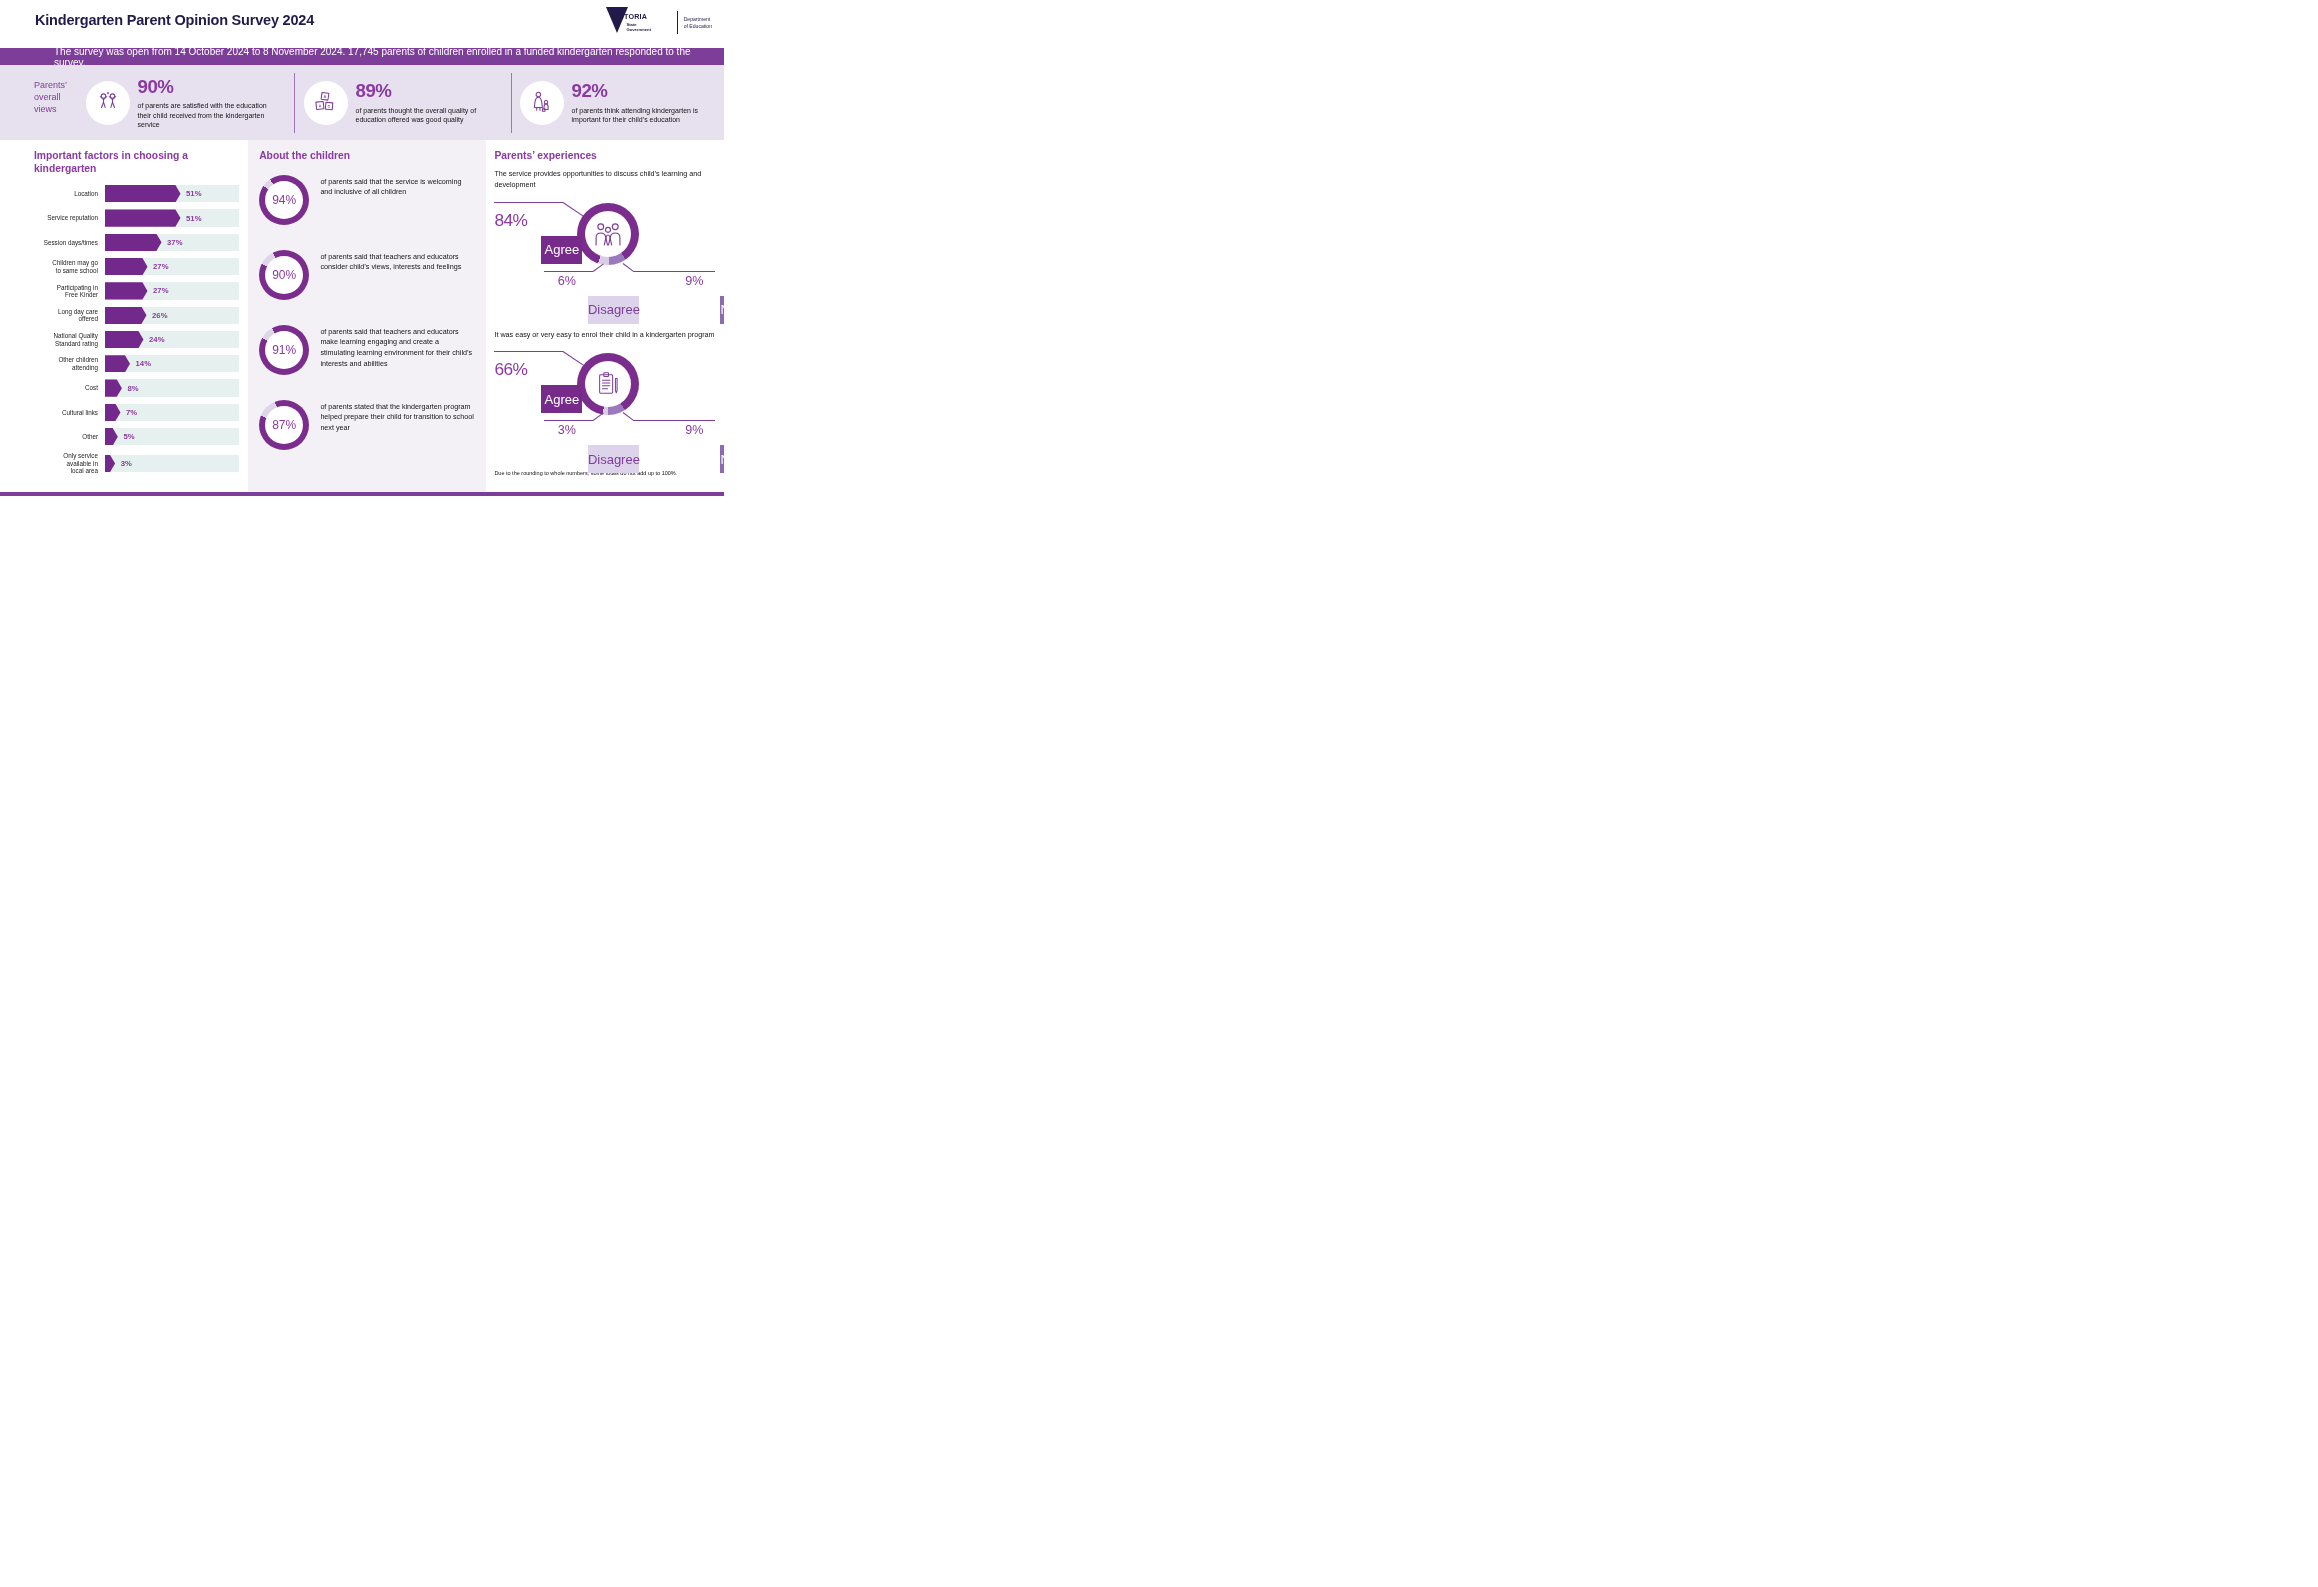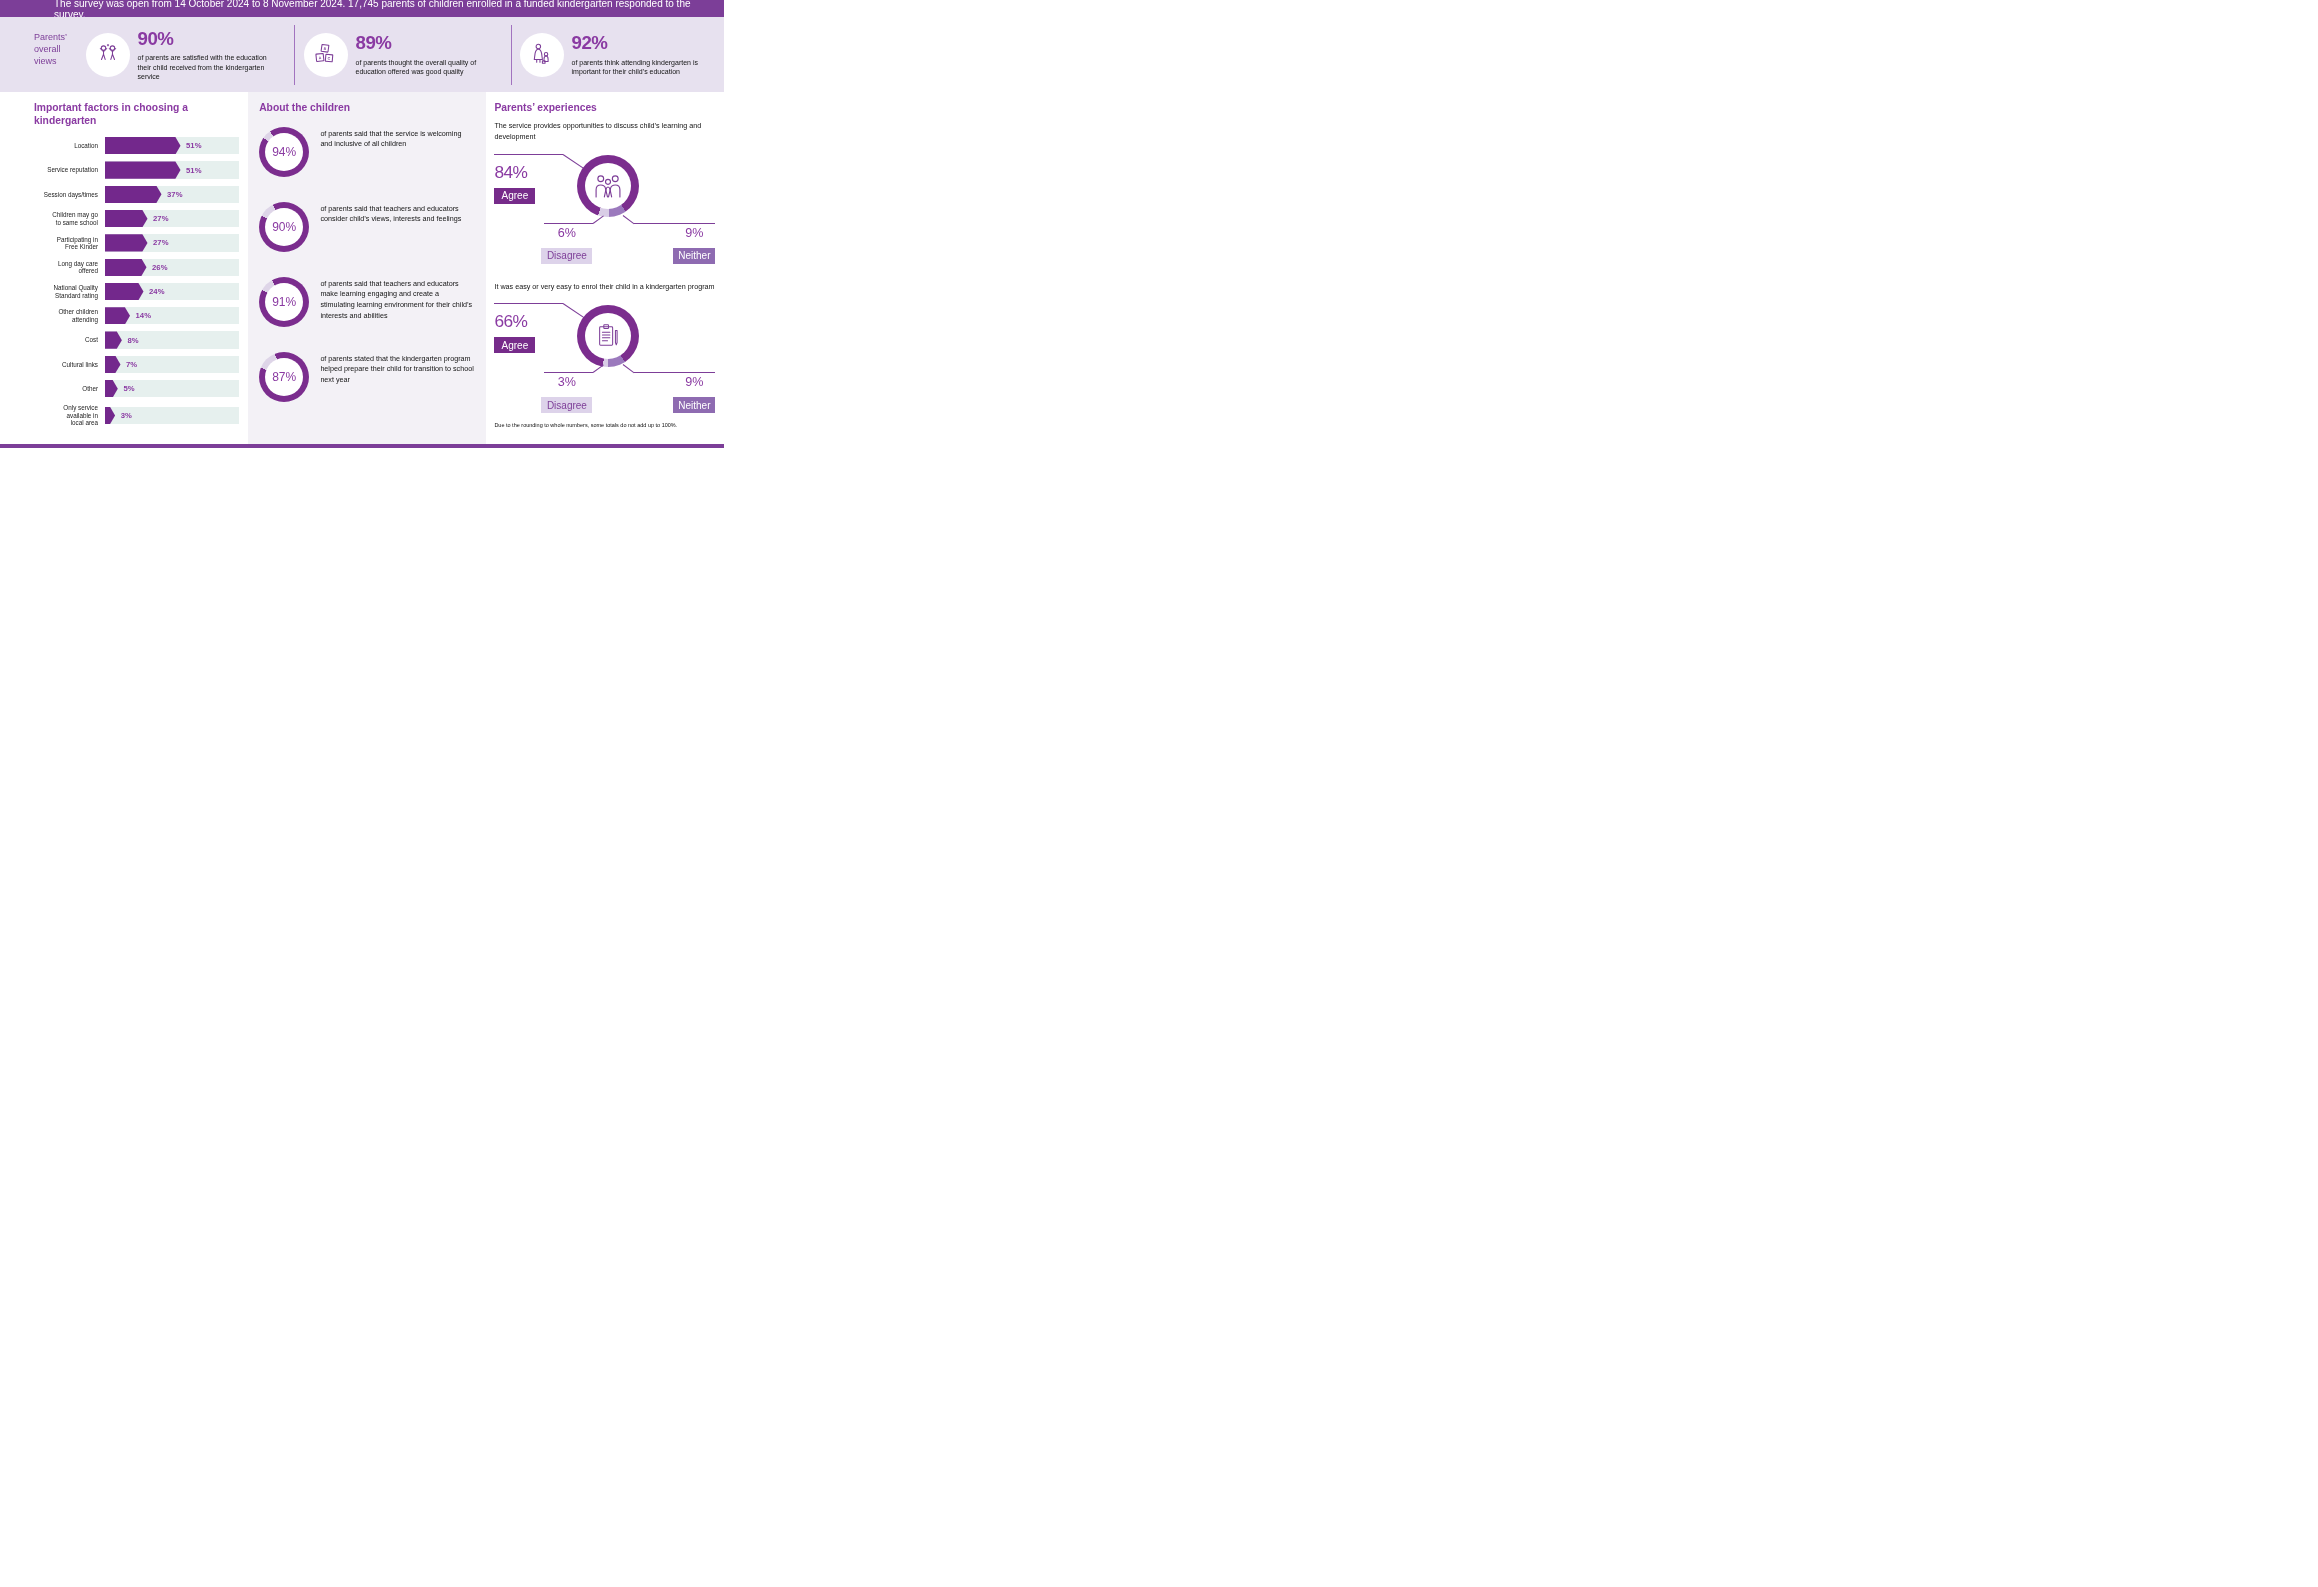--- a/index.html
+++ b/index.html
@@ -67,39 +67,53 @@
   .line-bl { left:50px; top:75px; width:49px; }
   .diag-bl { left:99px; top:75px; width:12.6px; transform:rotate(-36deg); }
   .line-br { left:140px; top:75px; width:81px; }
   .diag-br { left:129px; top:67px; width:14px; transform:rotate(37deg); }
   .e-donut { position:absolute; left:83px; top:7.5px; width:62px; height:62px; border-radius:50%; }
   .e-donut::after { content:""; position:absolute; inset:8px; background:#fff; border-radius:50%; }
   .e-donut svg { position:absolute; left:50%; top:50%; transform:translate(-50%,-50%); z-index:1; }
   .e-donut-1 { background:conic-gradient(#7b2d8e 0 145deg, #9b79bd 145deg 177.4deg, #d9cde6 177.4deg 199deg, #7b2d8e 199deg 360deg); }
   .e-donut-2 { background:conic-gradient(#7b2d8e 0 147deg, #9b79bd 147deg 179.4deg, #d9cde6 179.4deg 190.2deg, #7b2d8e 190.2deg 360deg); }
   .big-pct { position:absolute; left:0; top:14px; font-size:17.3px; font-weight:500; color:#8a3aa2; letter-spacing:-0.5px; }
-  .tag { position:absolute; height:16px; display:flex; align-items:center; justify-content:center; font-size:10px; }
+  .tag { position:absolute; height:28px; display:flex; align-items:center; justify-content:center; font-size:13px;margin-left:47px; }
   .agree-tag { left:0; top:40px; width:41px; background:#762b8a; color:#fff; }
   .dis-tag { left:47px; top:100px; width:51px; background:#ddd3ea; color:#7d3e98; }
   .nei-tag { left:179px; top:100px; width:42px; background:#8e6bb1; color:#fff; }
   .small-pct { position:absolute; top:78px; font-size:12.6px; font-weight:500; color:#8a3aa2; text-align:center; }
   .dis-pct { left:47px; width:51px; }
   .nei-pct { left:179px; width:42px; }
   .footnote { margin-top:6.5px; font-size:5.5px; color:#111; }
 
   .bottom-strip { height:3.3px; background:#7c3e98; }
 
   .icon-stroke { stroke:#7d3e98; fill:none; stroke-width:2.6; stroke-linecap:round; stroke-linejoin:round; }
   .icon-letter { fill:#7d3e98; stroke:none; font-size:9px; font-weight:700; font-family:"Liberation Sans", sans-serif; }
 </style>
 </head>
 <body>
 
 <div class="page">
 
+  <div class="header">
+    <div class="page-title">Kindergarten Parent Opinion Survey 2024</div>
+    <div class="logo">
+      <div class="logo-mark">
+        <div class="logo-triangle"></div>
+        <div class="logo-brand">VICTORIA</div>
+        <div class="logo-sub">State
+Government</div>
+      </div>
+      <div class="logo-divider"></div>
+      <div class="logo-dept">Department
+of Education</div>
+    </div>
+  </div>
 
   <div class="banner">The survey was open from 14 October 2024 to 8 November 2024. 17,745 parents of children enrolled in a funded kindergarten responded to the survey.</div>
 
   <div class="overall">
     <div class="overall-label">Parents’ overall views</div>
 
     <div class="stat stat-1">
       <div class="stat-circle">
         <svg width="26" height="26" viewBox="0 0 64 64" class="icon-stroke">
           <circle cx="21" cy="15" r="5.5"></circle>

